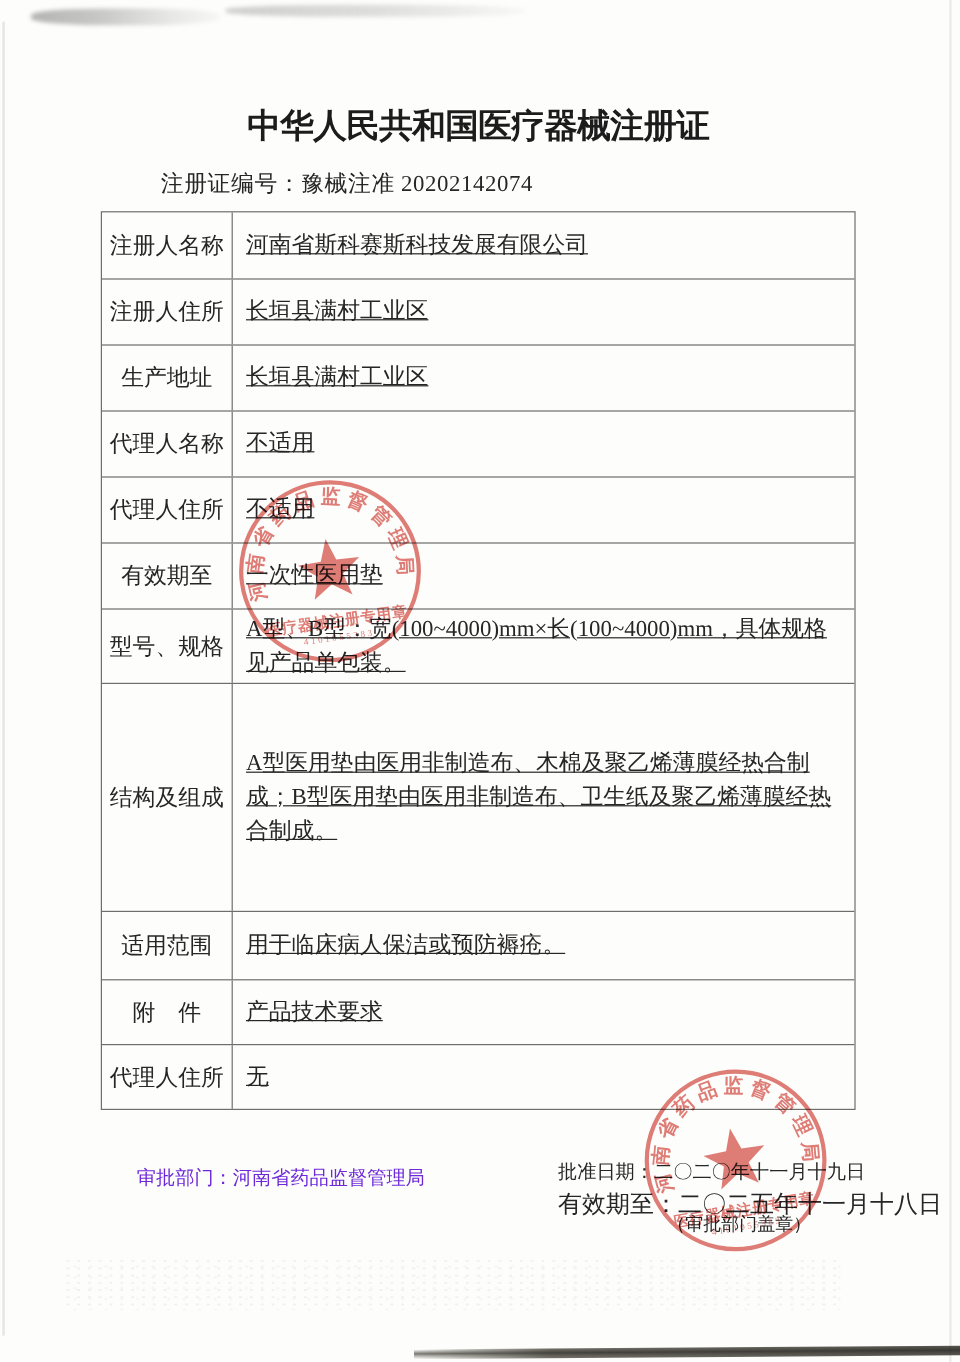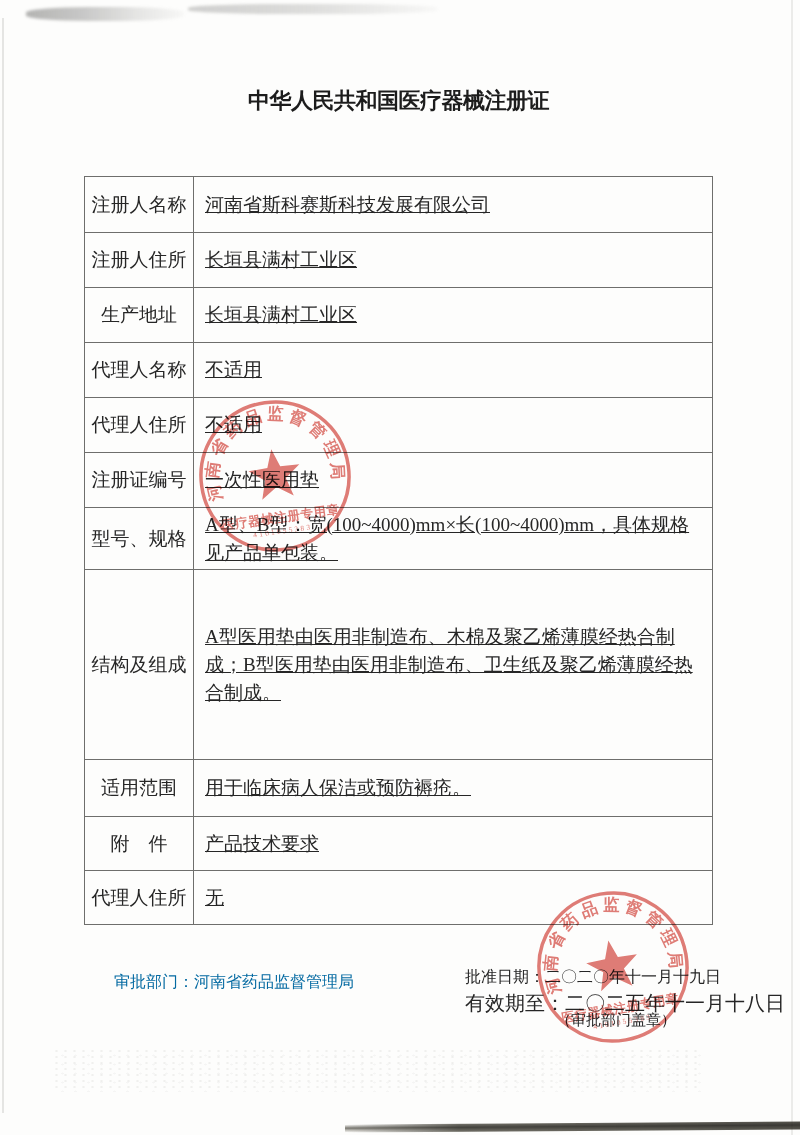--- a/index.html
+++ b/index.html
@@ -25,21 +25,21 @@
                      radial-gradient(rgba(130,130,125,.4) 1px,transparent 1.8px);
     background-size:9px 6px,13px 9px;background-position:0 0,4px 3px;
     opacity:.16;filter:blur(.6px);}
   .bottom-edge{position:absolute;left:345px;top:1123px;width:456px;height:8px;
     background:linear-gradient(to bottom,rgba(255,255,255,0) 0,rgba(74,72,62,.85) 45%,rgba(120,116,104,.5) 72%,rgba(255,255,255,0) 100%),
                linear-gradient(90deg,rgba(74,72,62,0),rgba(74,72,62,.9) 25%,rgba(60,58,50,1));
     background-blend-mode:multiply;transform:rotate(-0.4deg);opacity:.85;}
 
   .doc-title{
     position:absolute;left:84px;top:86px;width:629px;
-    text-align:center;font-size:22px;font-weight:bold;letter-spacing:-0.5px;
+    text-align:center;font-size:28px;font-weight:bold;letter-spacing:-0.5px;
     color:#1c1c1c;white-space:nowrap;
   }
   .cert-no{
     position:absolute;left:134px;top:140px;font-size:19px;color:#262626;letter-spacing:.5px;white-space:nowrap;
   }
 
   .cert-table{
     position:absolute;left:84px;top:176px;width:629px;
     display:flex;flex-direction:column;
     border:1px solid #6e6e6c;box-sizing:border-box;
@@ -51,21 +51,21 @@
     display:flex;align-items:center;justify-content:center;
     font-size:19px;color:#262626;text-align:center;
   }
   .cell-value{
     flex:1;display:flex;align-items:center;
     padding:4px 8px 4px 11px;font-size:19px;line-height:28px;color:#262626;text-decoration:underline;
   }
   .r-std{height:55px}.r-model{height:62px}.r-struct{height:190px}
   .r-scope{height:57px}.r-attach{height:54px}.r-other{height:54px}.r-remark{height:53px}
 
-  .footer-dept{position:absolute;left:114px;top:972px;font-size:16px;color:#0369a1;white-space:nowrap;}
+  .footer-dept{position:absolute;left:114px;top:972px;font-size:16px;color:#6d28d9;white-space:nowrap;}
   .footer-date1{position:absolute;left:465px;top:967px;font-size:16px;color:#262626;white-space:nowrap;}
   .footer-date2{position:absolute;left:465px;top:990px;font-size:20px;color:#262626;white-space:nowrap;}
   .footer-sealnote{position:absolute;left:556px;top:1011px;font-size:15px;color:#262626;white-space:nowrap;}
 
   .seal{position:absolute;width:160px;height:160px;opacity:.78;mix-blend-mode:multiply;}
   .seal-1{left:195px;top:396px;transform:rotate(-8deg);}
   .seal-2{left:533px;top:887px;transform:rotate(-10deg);}
   .seal text{font-family:"Liberation Serif","DejaVu Serif",serif;}
   .seal .arc-text{font-size:16.5px;letter-spacing:4.5px;font-weight:bold;}
   .seal .banner-text{font-size:12.6px;letter-spacing:.6px;font-weight:bold;}
@@ -77,20 +77,21 @@
 <div class="page">
 
   <div class="edge-left"></div>
   <div class="edge-right"></div>
   <div class="smudge-a"></div>
   <div class="smudge-b"></div>
   <div class="noise-band"></div>
   <div class="bottom-edge"></div>
 
   <div class="doc-title">中华人民共和国医疗器械注册证</div>
+  <div class="cert-no">注册证编号：豫械注准 20202142074</div>
 
   <div class="cert-table">
     <div class="row r-std">
       <div class="cell-label">注册人名称</div>
       <div class="cell-value">河南省斯科赛斯科技发展有限公司</div>
     </div>
     <div class="row r-std">
       <div class="cell-label">注册人住所</div>
       <div class="cell-value">长垣县满村工业区</div>
     </div>
@@ -100,21 +101,21 @@
     </div>
     <div class="row r-std">
       <div class="cell-label">代理人名称</div>
       <div class="cell-value">不适用</div>
     </div>
     <div class="row r-std">
       <div class="cell-label">代理人住所</div>
       <div class="cell-value">不适用</div>
     </div>
     <div class="row r-std">
-      <div class="cell-label">注册证编号</div>
+      <div class="cell-label">有效期至</div>
       <div class="cell-value">一次性医用垫</div>
     </div>
     <div class="row r-model">
       <div class="cell-label">型号、规格</div>
       <div class="cell-value">A型、B型：宽(100~4000)mm×长(100~4000)mm，具体规格见产品单包装。</div>
     </div>
     <div class="row r-struct">
       <div class="cell-label">结构及组成</div>
       <div class="cell-value">A型医用垫由医用非制造布、木棉及聚乙烯薄膜经热合制成；B型医用垫由医用非制造布、卫生纸及聚乙烯薄膜经热合制成。</div>
     </div>

